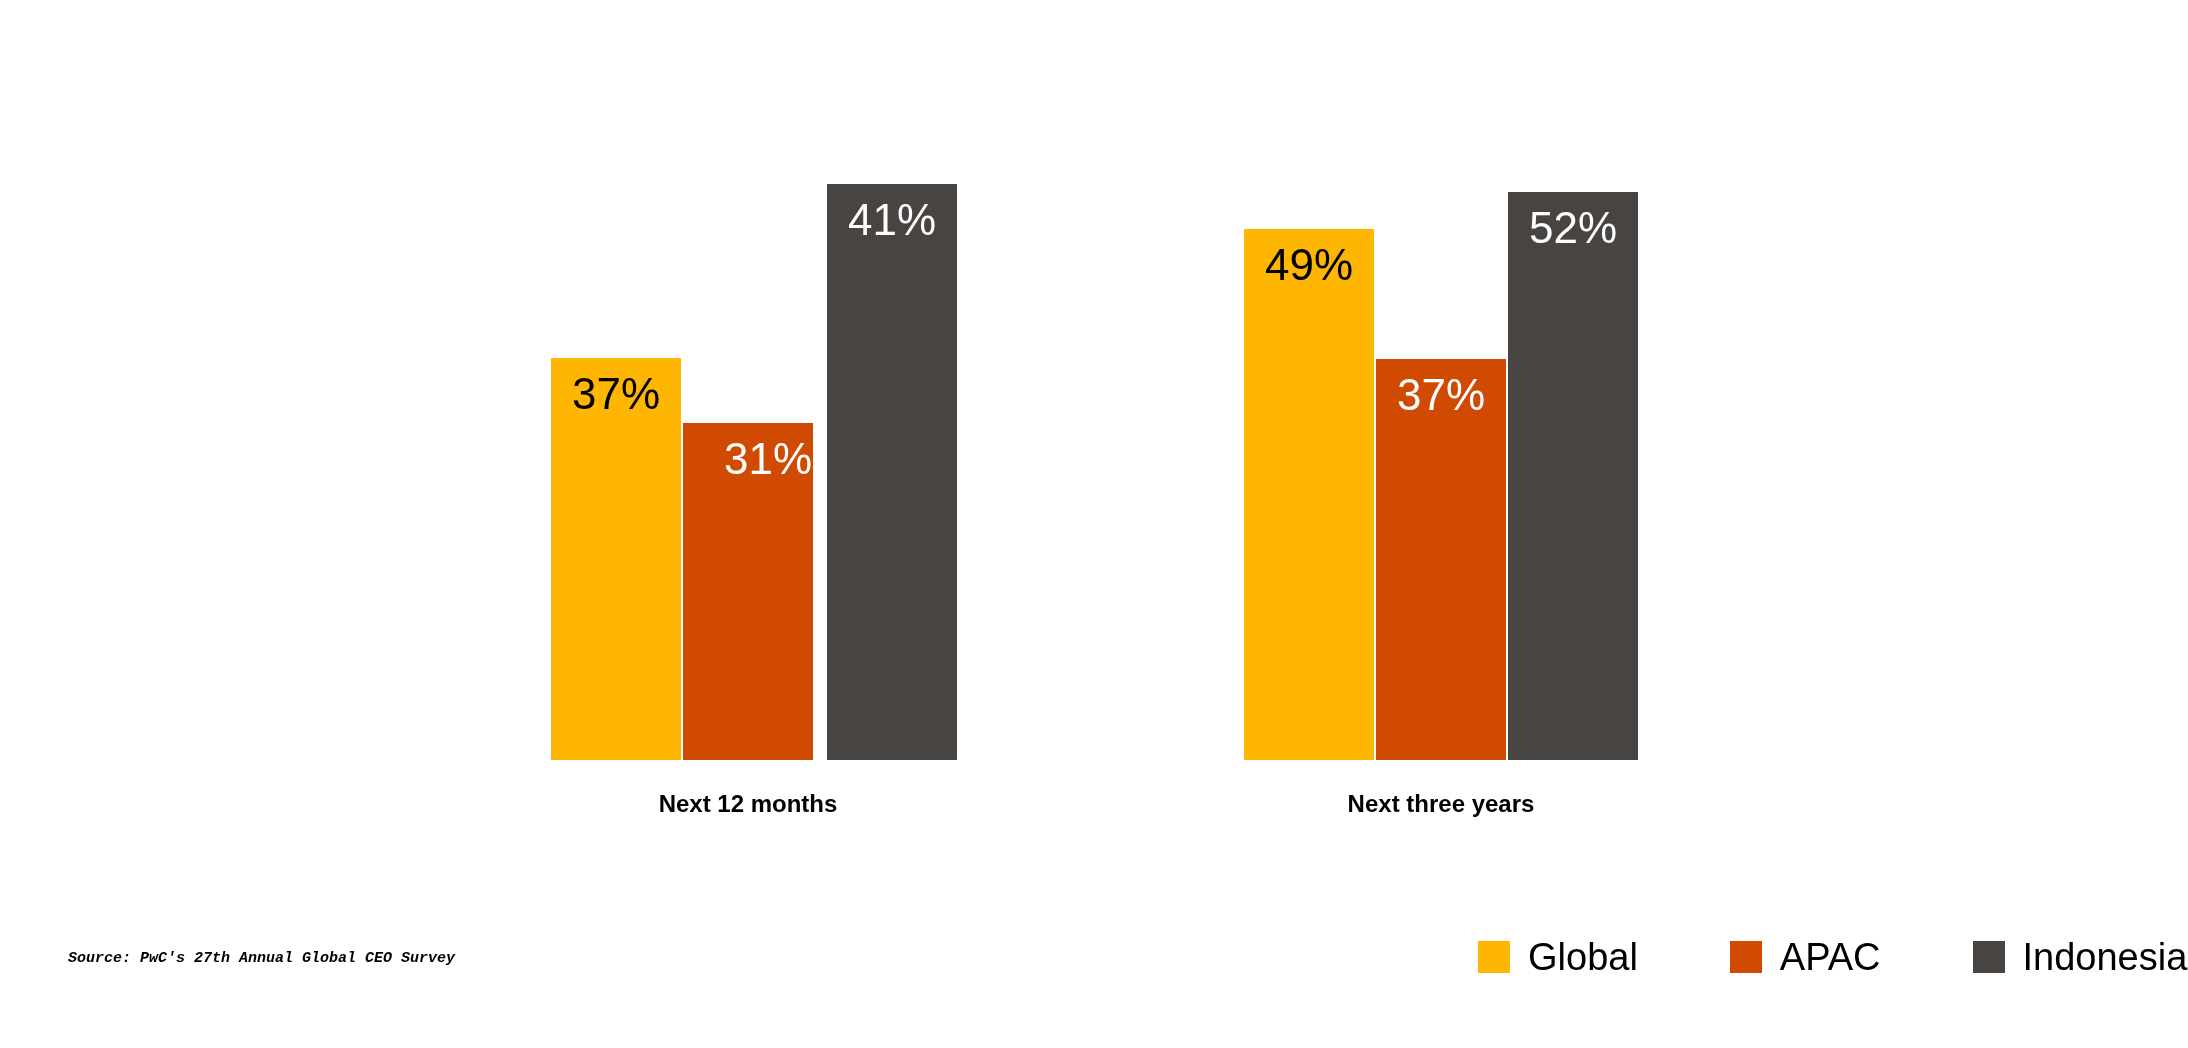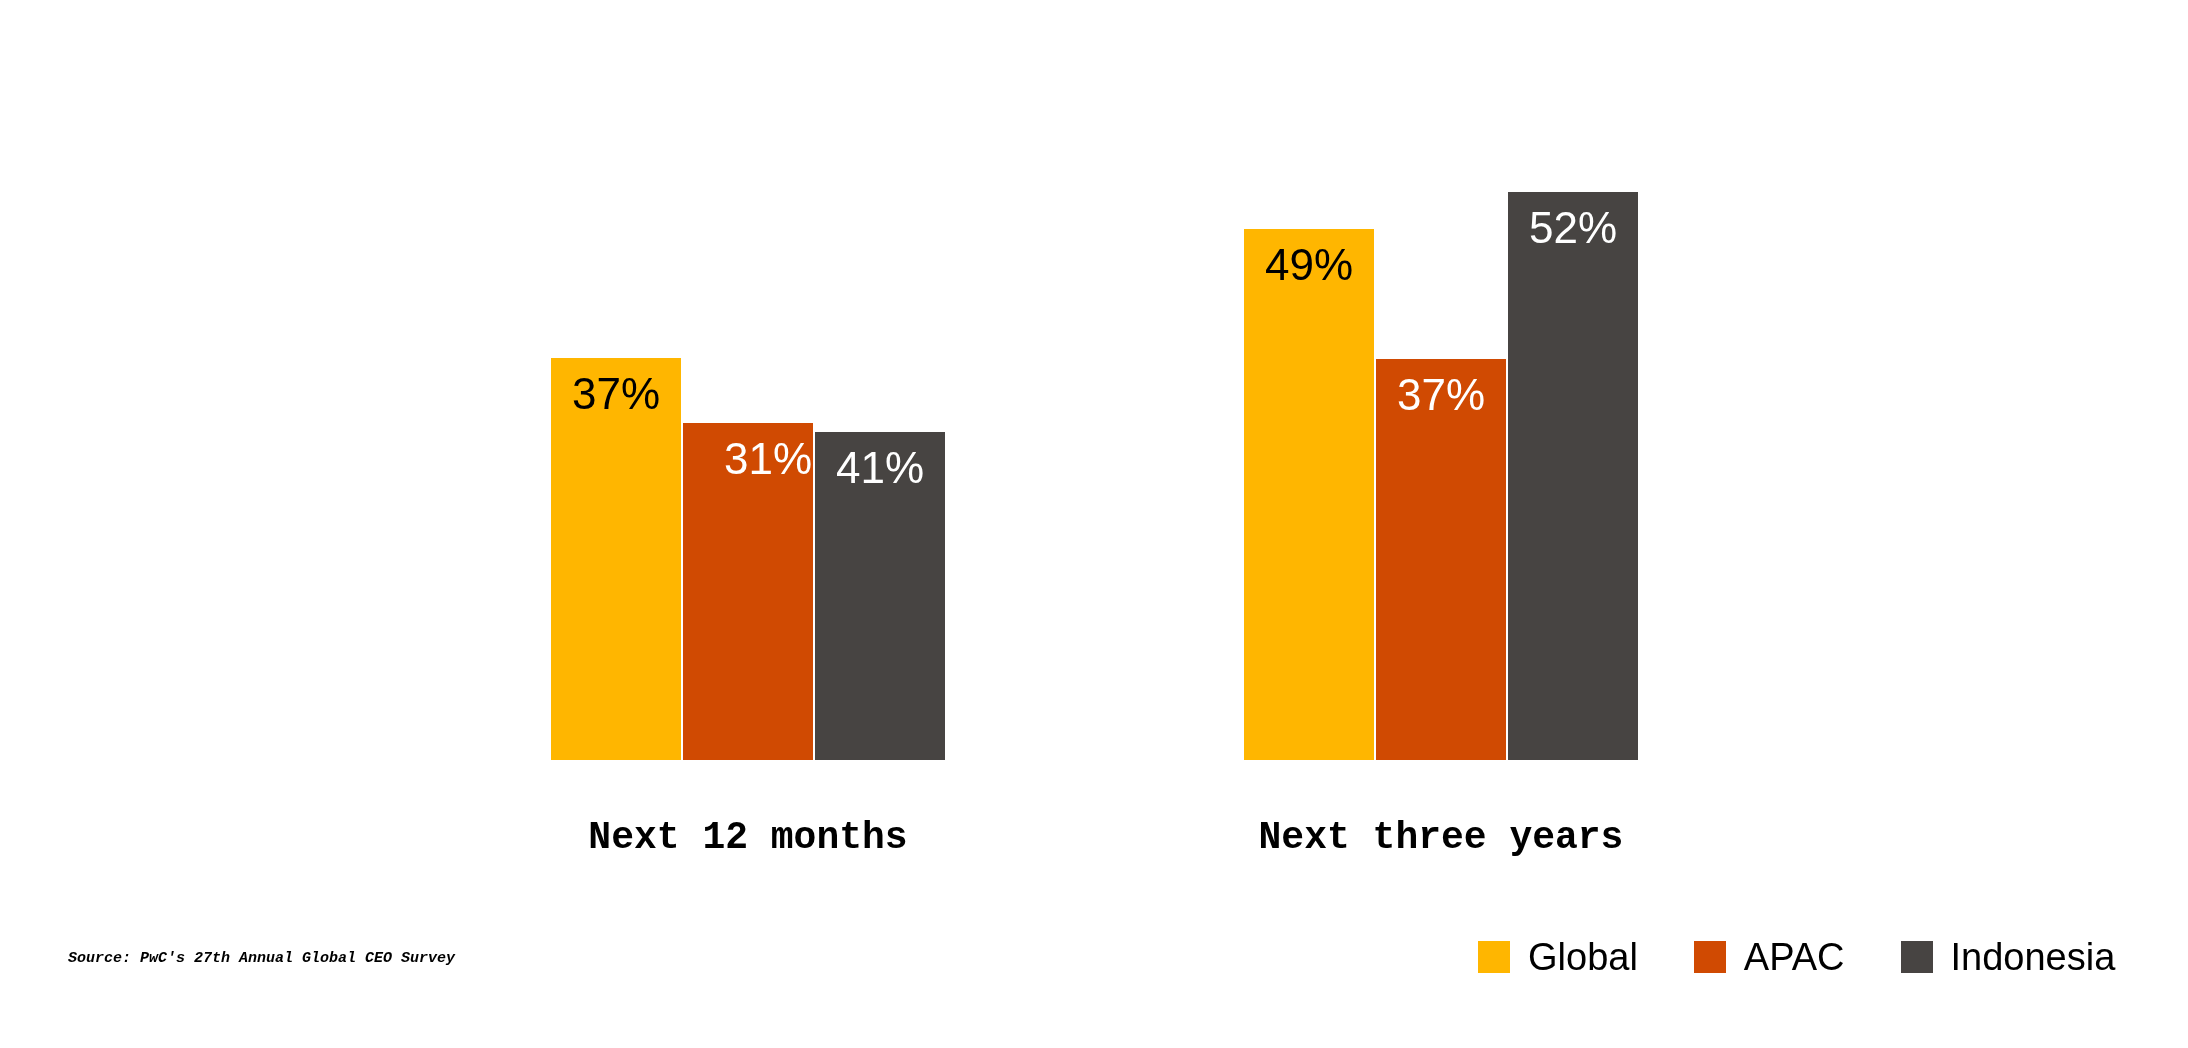--- a/index.html
+++ b/index.html
@@ -60,26 +60,25 @@
     font-family: "Liberation Sans", sans-serif;
     white-space: nowrap;
   }
 
   
   .cat-label {
     position: absolute;
     top: 790px;
     width: 394px;
     text-align: center;
-    font-size: 38px;
+    font-size: 24px;
     font-weight: bold;
     color: #000000;
-    font-family: Liberation Mono, monospace;
+    font-family: Liberation Sans, sans-serif;
     white-space: nowrap;
-    margin-top: 26px;
   }
   #cat-label-0 { left: 551px; }
   #cat-label-1 { left: 1244px; }
 
   
   .source-note {
     position: absolute;
     left: 68px;
     top: 950px;
     font-size: 15px;
@@ -91,21 +90,21 @@
   }
 
   
   .legend {
     position: absolute;
     left: 1478px;
     top: 938px;
     display: flex;
     flex-direction: row;
     align-items: center;
-    gap: 56px;
+    gap: 92px;
   }
   .legend-item {
     display: flex;
     flex-direction: row;
     align-items: center;
     gap: 18px;
   }
   .legend-swatch {
     width: 32px;
     height: 32px;
@@ -126,21 +125,21 @@
 
   <div class="plot">
 
     <div class="bar-group" id="group-0">
       <div class="bar slot-0" id="bar-0-0" style="height: 402px; background: rgb(255, 182, 0);">
         <span class="bar-value" id="val-0-0" style="color: rgb(0, 0, 0);">37%</span>
       </div>
       <div class="bar slot-1" id="bar-0-1" style="height: 337px; background: rgb(208, 74, 2);">
         <span class="bar-value" id="val-0-1" style="color: rgb(255, 255, 255); padding-left: 40px;">31%</span>
       </div>
-      <div class="bar slot-2" id="bar-0-2" style="height: 328px; background: rgb(71, 68, 66);">
+      <div class="bar slot-2" id="bar-0-2" style="height: 576px; background: rgb(71, 68, 66); margin-left: 12px;">
         <span class="bar-value" id="val-0-2" style="color: rgb(255, 255, 255);">41%</span>
       </div>
     </div>
 
     <div class="bar-group" id="group-1">
       <div class="bar slot-0" id="bar-1-0" style="height: 531px; background: rgb(255, 182, 0);">
         <span class="bar-value" id="val-1-0" style="color: rgb(0, 0, 0);">49%</span>
       </div>
       <div class="bar slot-1" id="bar-1-1" style="height: 401px; background: rgb(208, 74, 2);">
         <span class="bar-value" id="val-1-1" style="color: rgb(255, 255, 255);">37%</span>

